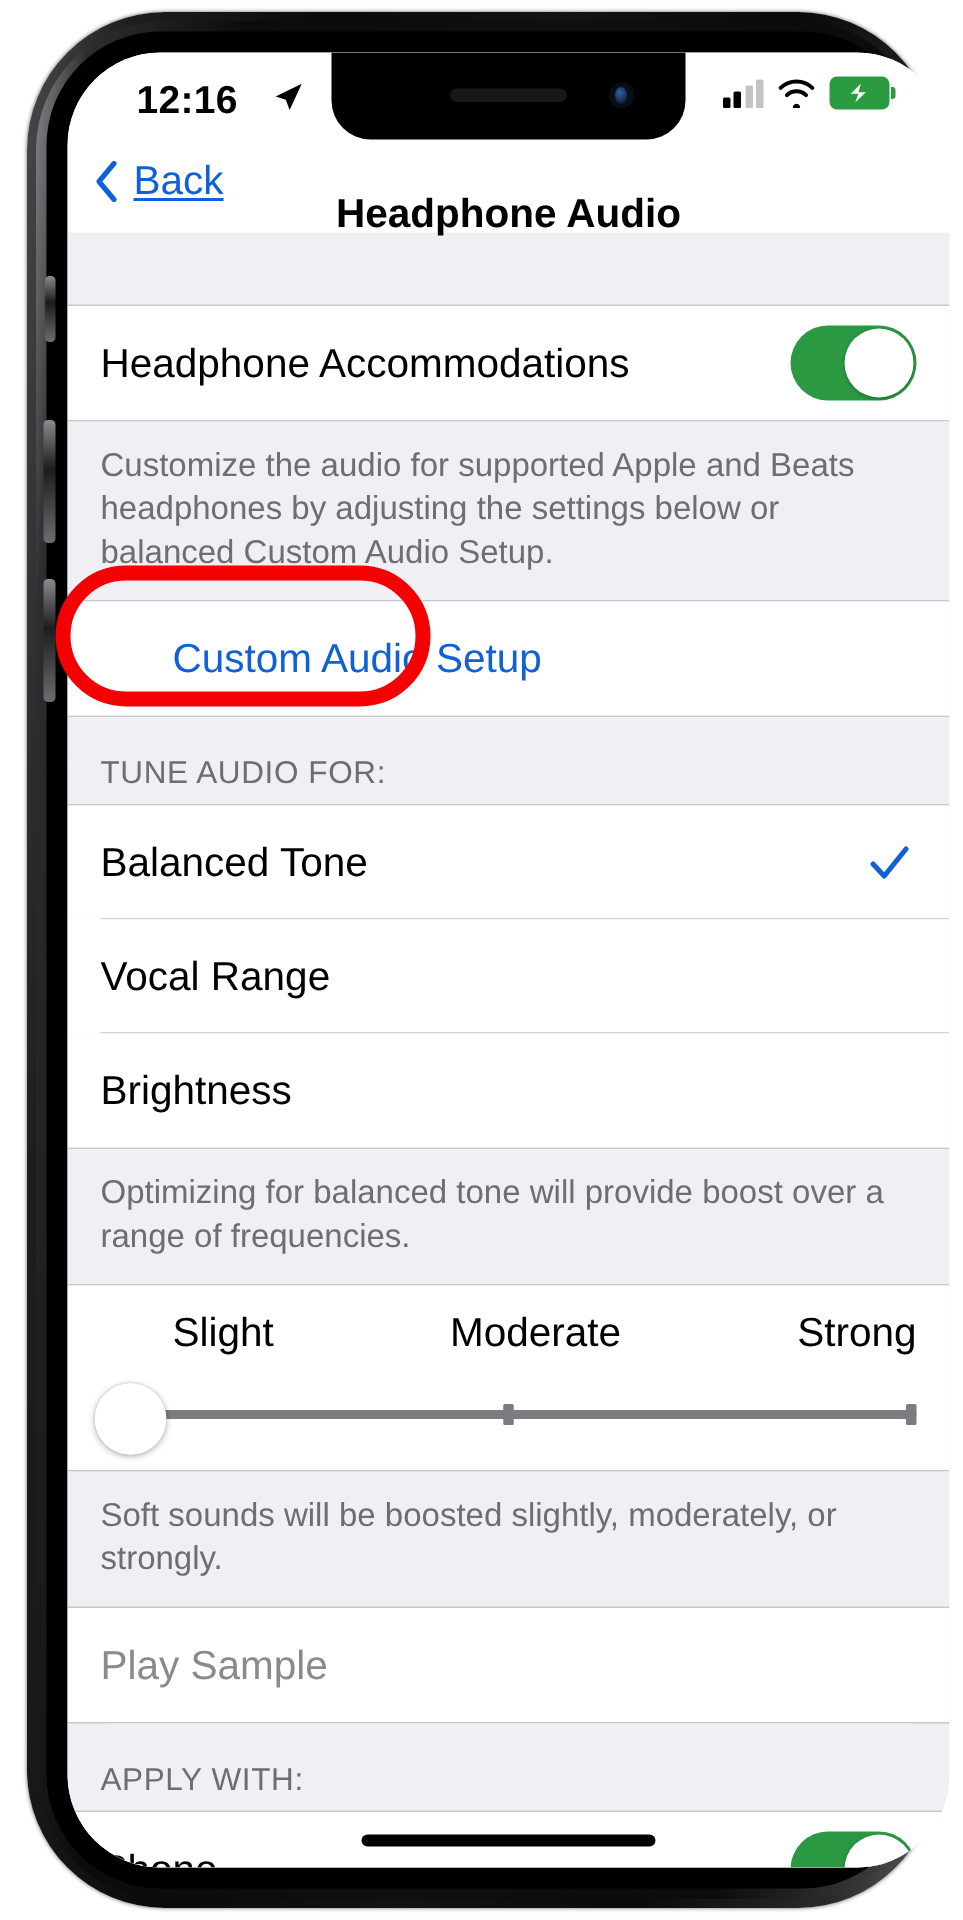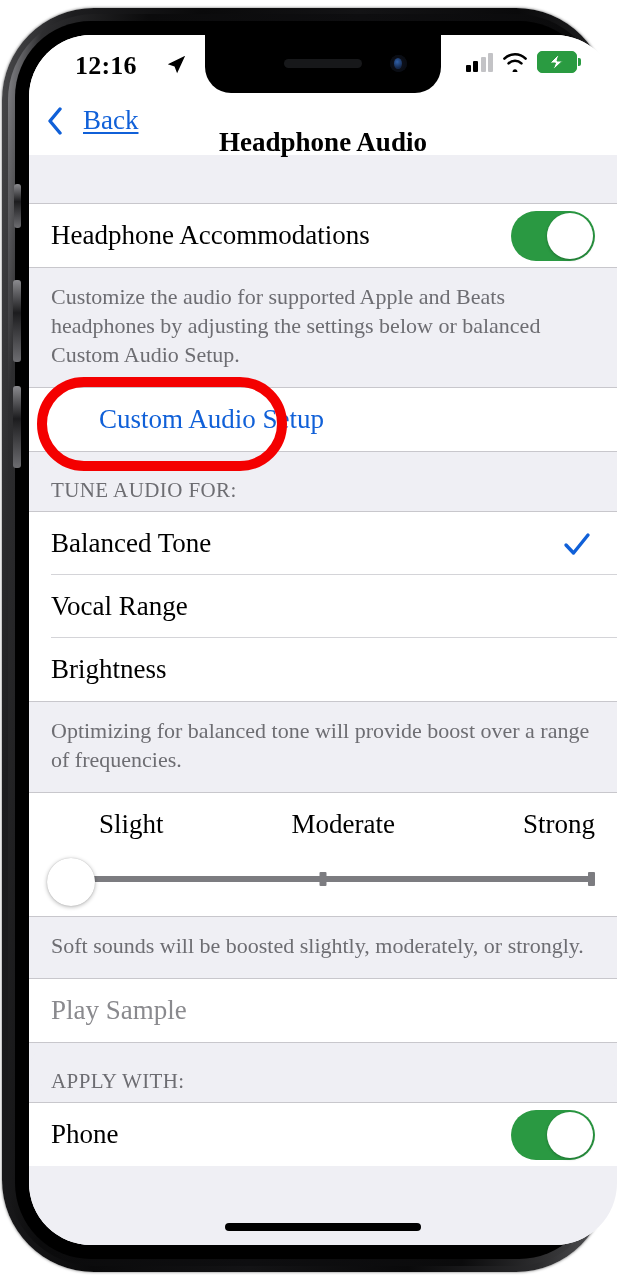--- a/index.html
+++ b/index.html
@@ -1,22 +1,22 @@
 <!DOCTYPE html>
 <html><head>
 <meta charset="utf-8">
 <style>
   html,body{margin:0;padding:0;background:#ffffff;}
   body{width:642px;height:1280px;font-family:"Liberation Sans",sans-serif;-webkit-font-smoothing:antialiased;}
 
   
   .stage{position:relative;width:642px;height:1280px;background:#ffffff;overflow:hidden;}
 
-  .phone{position:absolute;left:2px;top:8px;width:606px;height:1264px;border-radius:92px;
-         background:linear-gradient(100deg,#ララ);font-family:Liberation Serif, serif;}
+  .phone{position:absolute;left:18px;top:8px;width:606px;height:1264px;border-radius:92px;
+         background:linear-gradient(100deg,#ララ);}
   .phone{background:linear-gradient(95deg,#4a4a4c 0%,#1d1d1f 10%,#0a0a0b 28%,#131315 50%,#0a0a0b 72%,#2a2a2c 90%,#5a5a5d 100%);
          box-shadow:0 0 3px rgba(0,0,0,.6);}
   .phone-inner{position:absolute;left:6px;top:6px;right:6px;bottom:6px;border-radius:86px;
          background:linear-gradient(95deg,#8e8e92 0%,#2e2e30 5%,#0b0b0c 20%,#0e0e10 50%,#0b0b0c 80%,#3a3a3c 95%,#9a9a9e 100%);}
   .phone-black{position:absolute;left:13px;top:13px;right:13px;bottom:13px;border-radius:76px;background:#000;}
 
   
   .screen{position:absolute;left:27px;top:27px;width:588px;height:1210px;border-radius:62px;
           background:#ffffff;overflow:hidden;}
 
@@ -46,33 +46,33 @@
   .bars i.on{background:#000;}
   .bars i:nth-child(1){height:7px;}
   .bars i:nth-child(2){height:11px;}
   .bars i:nth-child(3){height:15px;}
   .bars i:nth-child(4){height:19px;}
   .batt{position:relative;width:38px;height:20px;border-radius:5px;background:#2a9b41;border:1.5px solid #2a9b41;}
   .batt::after{content:"";position:absolute;right:-5px;top:6px;width:3px;height:8px;border-radius:0 2px 2px 0;background:#2a9b41;}
 
   
   .navbar{position:relative;height:62px;background:#fff;z-index:20;}
-  .nav-back{position:absolute;left:18px;top:12px;display:flex;align-items:center;gap:20px;cursor:pointer;}
+  .nav-back{position:absolute;left:18px;top:12px;display:flex;align-items:center;gap:10px;cursor:pointer;}
   .chev{width:16px;height:28px;}
   .nav-back-label{font-size:27px;color:#1060d8;text-decoration:underline;text-underline-offset:3px;}
   .nav-title{position:absolute;left:0;right:0;top:14px;text-align:center;font-size:27px;font-weight:700;color:#000;margin-top:20px;}
 
   
   .content{position:relative;height:1090px;background:#efeff4;overflow:hidden;}
   .gap{background:#efeff4;}
   .gap-top{height:48px;}
   .sep-line{height:1px;background:#c8c7cc;}
 
   .cell{position:relative;background:#fff;display:flex;align-items:center;padding:0 22px;box-sizing:border-box;}
-  .cell-h{height:63px;}
+  .cell-h{height:76px;}
   .cell-label{font-size:27px;color:#000;}
   .cell-label.link{color:#1060d8;margin-left:48px;}
   .cell-label.dim{color:#8a8a8e;}
   .cell .inner-sep{position:absolute;left:22px;right:0;bottom:0;height:1px;background:#d4d4d8;}
 
   .toggle{position:absolute;right:22px;top:50%;transform:translateY(-50%);
           width:84px;height:50px;border-radius:25px;background:#2a9942;}
   .toggle .knob{position:absolute;right:2px;top:2px;width:46px;height:46px;border-radius:50%;background:#fff;
           box-shadow:0 1px 3px rgba(0,0,0,.28);}
 

